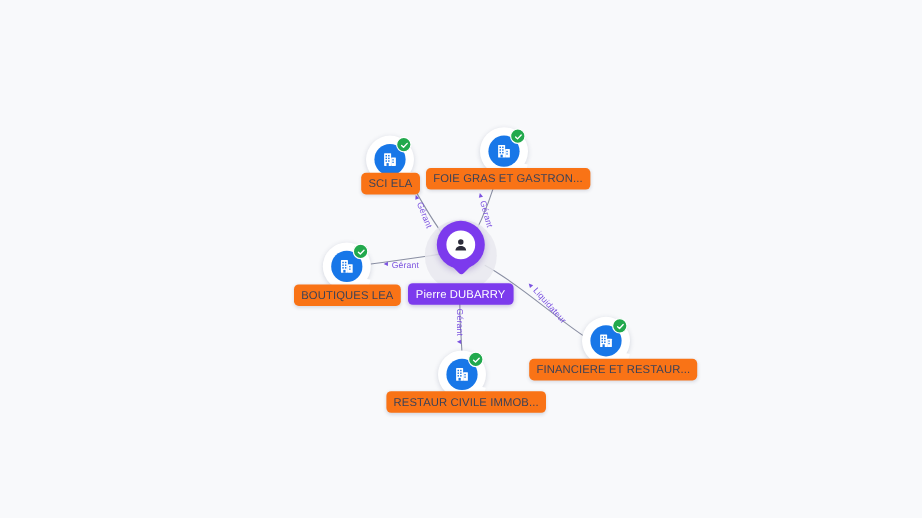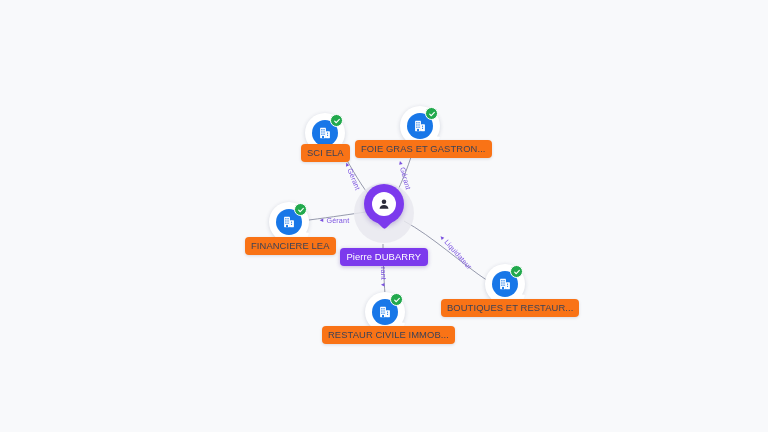--- a/index.html
+++ b/index.html
@@ -322,20 +322,20 @@
       <svg width="14" height="14" viewBox="0 0 24 24">
         <circle cx="12" cy="8" r="3.9" fill="#2c2c3a"></circle>
         <path d="M4.4 20.2c0-4.2 3.4-6.6 7.6-6.6s7.6 2.4 7.6 6.6z" fill="#2c2c3a"></path>
       </svg>
     </div>
   </div>
 
   <div id="caption-layer">
       <div class="node-caption" style="left: 301px; top: 144px;">SCI ELA</div>
       <div class="node-caption" style="left: 355px; top: 140px;">FOIE GRAS ET GASTRON...</div>
-      <div class="node-caption" style="left: 245px; top: 237px;">FINANCIERE LEA</div>
-      <div class="node-caption" style="left: 441px; top: 299px;">BOUTIQUES ET RESTAUR...</div>
+      <div class="node-caption" style="left: 245px; top: 237px;">BOUTIQUES LEA</div>
+      <div class="node-caption" style="left: 441px; top: 299px;">FINANCIERE ET RESTAUR...</div>
       <div class="node-caption" style="left: 322px; top: 326px;">RESTAUR CIVILE IMMOB...</div>
     </div>
 
-  <div class="node-caption primary" id="person-caption" style="left: 339.5px; top: 236px; margin-top: 12px;">Pierre DUBARRY</div>
+  <div class="node-caption primary" id="person-caption" style="left: 339.5px; top: 236px;">Pierre DUBARRY</div>
 
 </div>
 
 </body></html>

